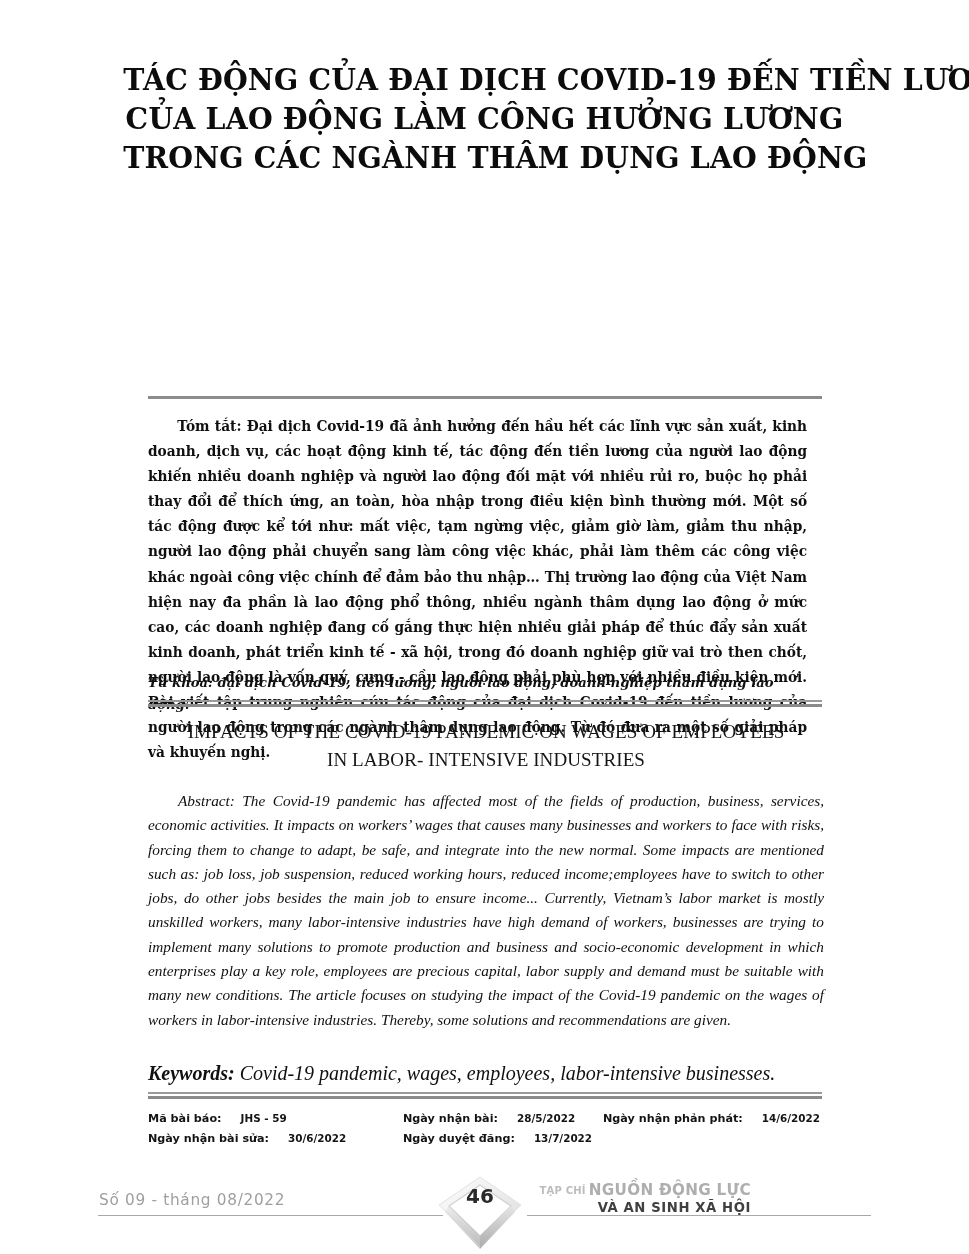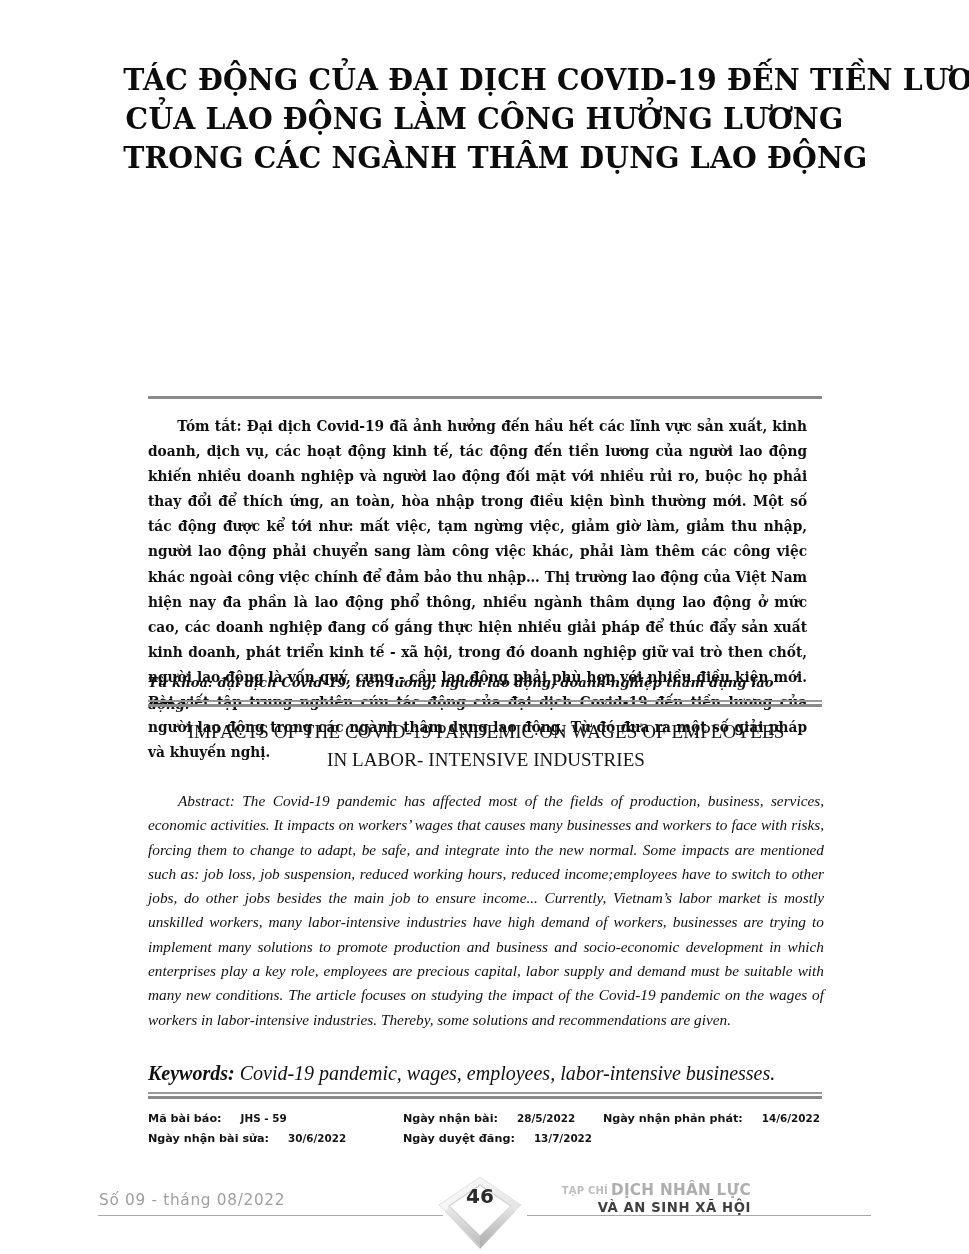--- a/index.html
+++ b/index.html
@@ -391,19 +391,19 @@
         <polygon points="43,10 74,31 43,61 12,31" fill="#ffffff" stroke="#cfcfcf" stroke-width="1.2"></polygon>
         <polygon points="43,61 74,31 78,37 43,74" fill="url(#dg2)" opacity="0.85"></polygon>
         <polygon points="43,61 12,31 8,37 43,74" fill="url(#dg2)" opacity="0.6"></polygon>
       </svg>
     </div>
     <div class="page-number">46</div>
 
     <div class="journal-mark">
       <div class="journal-top">
         <span class="journal-prefix">TẠP CHÍ</span>
-        <span class="journal-name">DỊCH NHÂN LỰC</span>
+        <span class="journal-name">NGUỒN ĐỘNG LỰC</span>
       </div>
       <div class="journal-sub">VÀ AN SINH XÃ HỘI</div>
     </div>
   </div>
 
 </div>
 
 </body></html>

